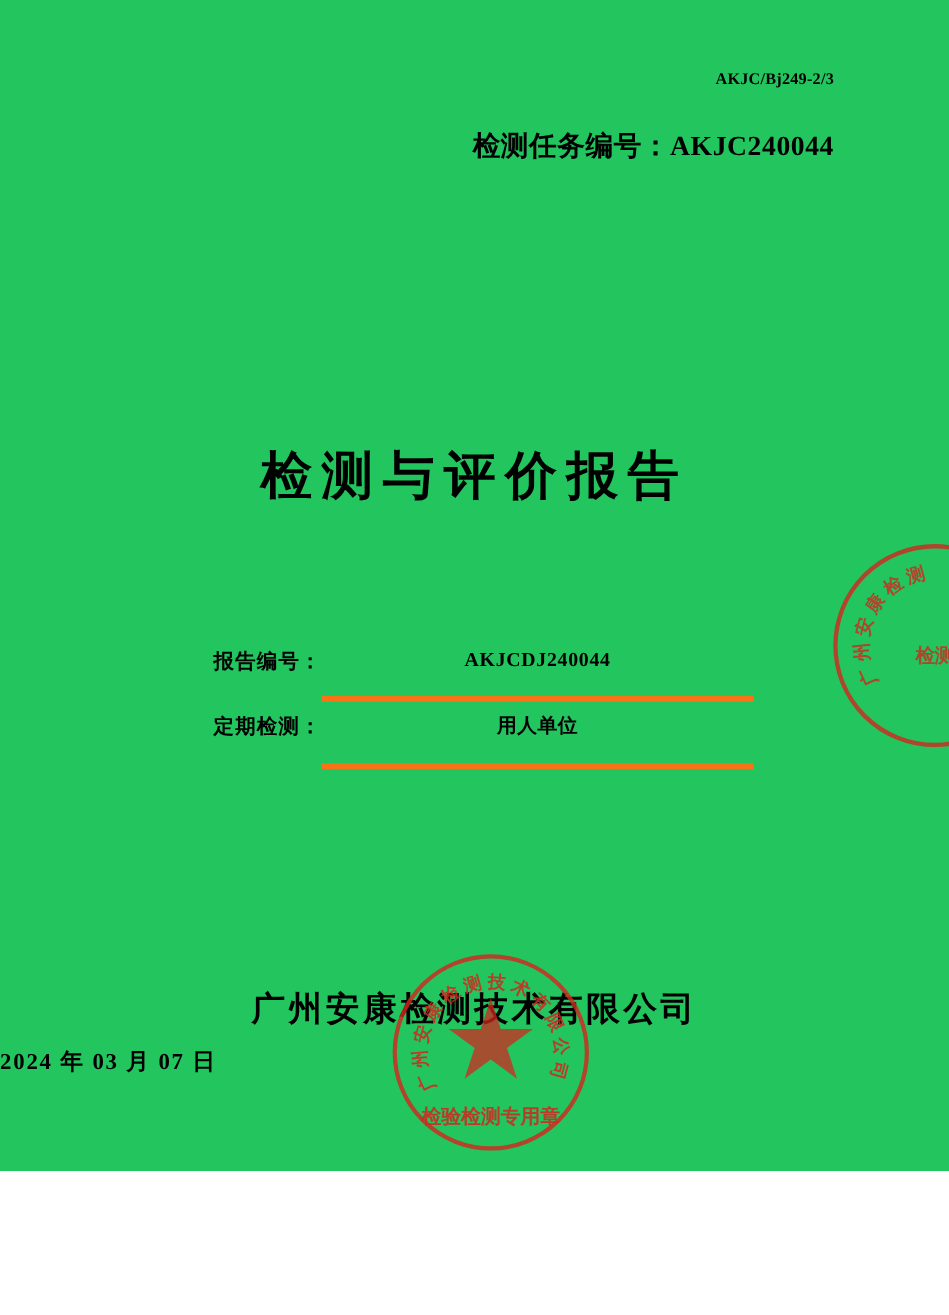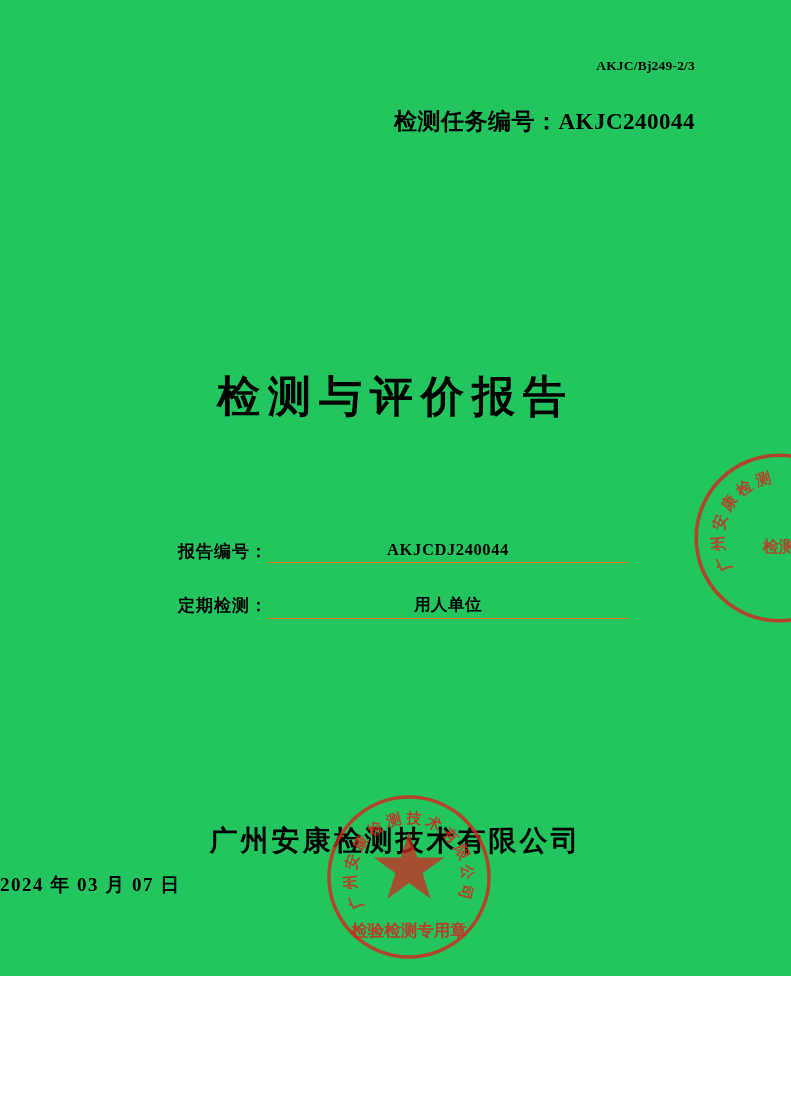--- a/index.html
+++ b/index.html
@@ -72,25 +72,25 @@
   .field-label {
     font-size: 17px;
     font-weight: 700;
     letter-spacing: 1px;
     white-space: nowrap;
     flex: 0 0 auto;
     padding-bottom: 2px;
   }
   .field-value {
     flex: 1 1 auto;
-    border-bottom: 1px solid #f97316;
+    border-bottom: 5px solid #f97316;
     text-align: center;
     font-size: 16.5px;
     font-weight: 700;
-    padding-bottom: 2px;
+    padding-bottom: 20px;
     letter-spacing: 0.4px;
     white-space: nowrap;
     overflow: hidden;
   }
   .field-value.latin {
     font-family: "Liberation Serif", serif;
     letter-spacing: 0.6px;
   }
 
   

